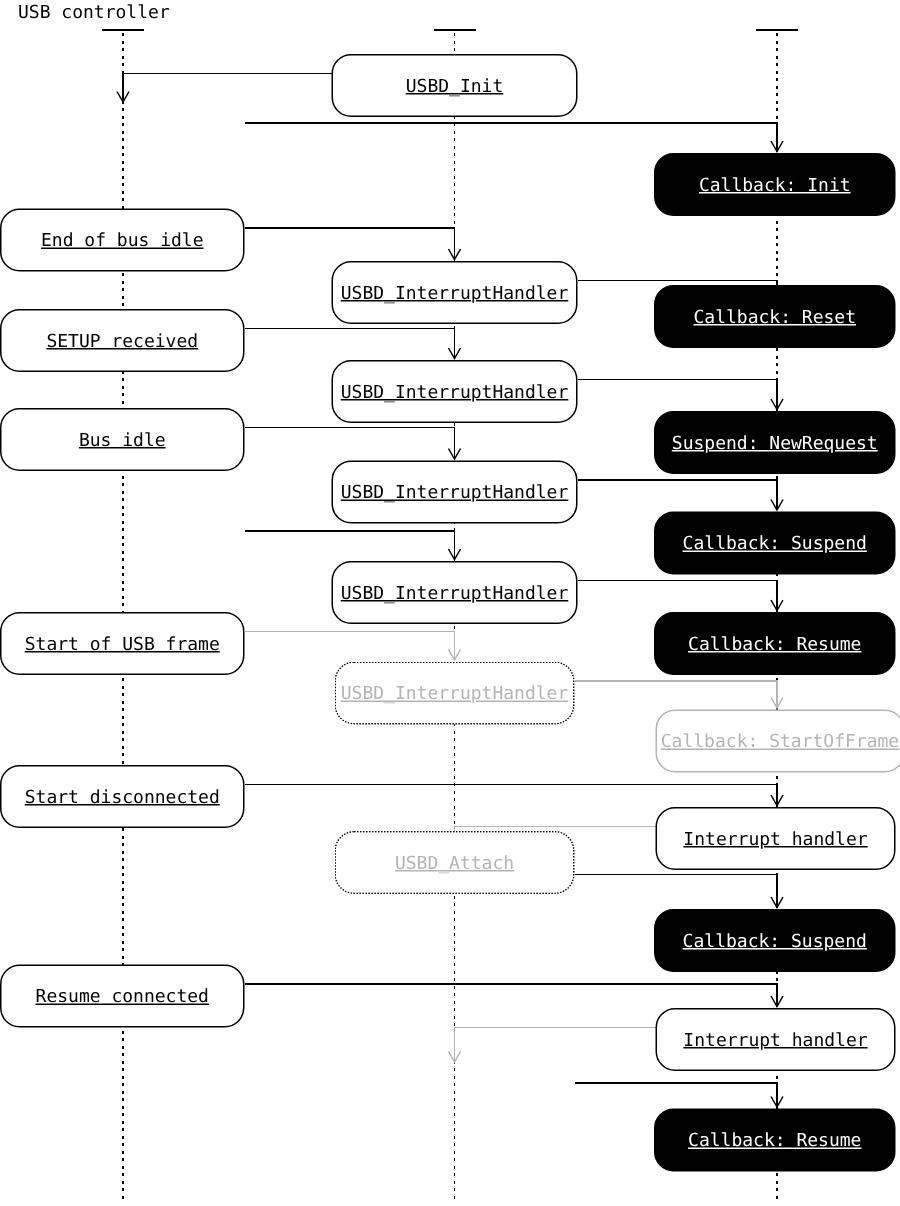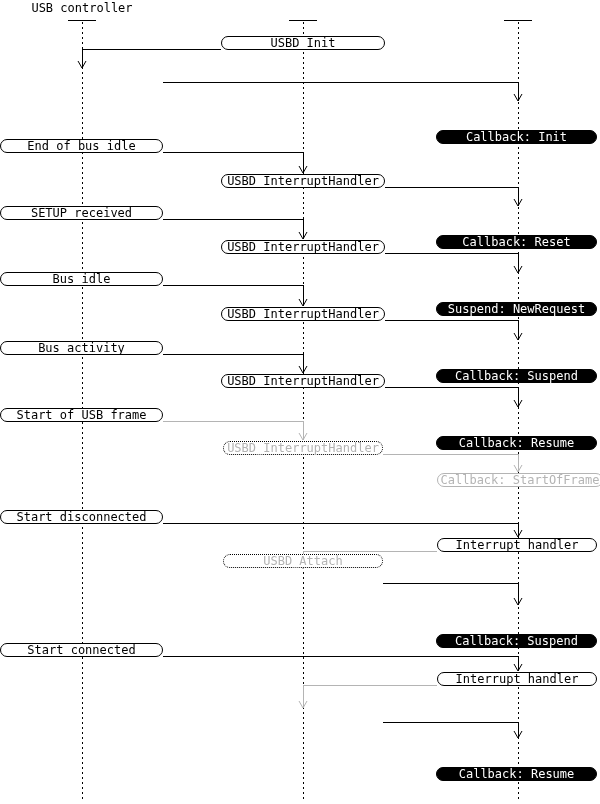--- a/index.html
+++ b/index.html
@@ -2,31 +2,31 @@
 <html style="--inactive: #b4b4b4;"><head>
 <meta charset="utf-8">
 <style>
   html,body{margin:0;padding:0;background:#fff;}
   .stage{
     position:relative;width:600px;height:804px;background:#fff;
     font-family:"DejaVu Sans Mono","Liberation Mono",monospace;
     overflow:hidden;
   }
   .hdr{
-    position:absolute;top:1px;width:140px;text-align:center;
+    position:absolute;top:1px;width:140px;text-align:left;
     font-size:12px;color:#000;white-space:nowrap;
   }
   .wires{position:absolute;left:0;top:0;z-index:0;}
   .pill{
-    position:absolute;box-sizing:border-box;height:14px;z-index:1;
+    position:absolute;box-sizing:border-box;height:42px;z-index:1;
     border:1px solid #000;border-radius:13px;background:#fff;
     display:flex;align-items:center;justify-content:center;
-    font-size:12px;line-height:1;white-space:nowrap;color:#000;
+    font-size:12px;line-height:1;white-space:nowrap;color:#000;text-decoration:underline;
   }
-  .pill.cb{background:#000;color:#fff;border-color:#000;margin-top:28px;}
+  .pill.cb{background:#000;color:#fff;border-color:#000;}
   .pill.dotted{border-style:dotted;color:var(--inactive,#b4b4b4);}
   .pill.graycb{border-color:var(--inactive,#b4b4b4);color:var(--inactive,#b4b4b4);}
 </style>
 </head>
 <body>
 
 <div class="stage">
 
   <svg id="wires" class="wires" width="600" height="804" viewBox="0 0 600 804" shape-rendering="crispEdges">
       <line x1="82" y1="22" x2="82" y2="800" stroke="#000000" stroke-width="1" stroke-dasharray="2,3"></line>
@@ -73,40 +73,39 @@
       <path d="M514,731 L518,738 L522,731" fill="none" stroke="#000000" stroke-width="1" shape-rendering="auto"></path>
     </svg>
 
   <div class="hdr" style="left:12px">USB controller</div>
 
   <div class="pill" style="left:221px;top:36px;width:164px">USBD_Init</div>
   <div class="pill cb" style="left:436px;top:102px;width:161px">Callback: Init</div>
 
   <div class="pill" style="left:0px;top:139px;width:163px">End of bus idle</div>
   <div class="pill" style="left:221px;top:174px;width:164px">USBD_InterruptHandler</div>
-  <div class="pill cb" style="left:436px;top:207px;width:161px">Callback: Reset</div>
+  <div class="pill cb" style="left:436px;top:190px;width:161px">Callback: Reset</div>
 
   <div class="pill" style="left:0px;top:206px;width:163px">SETUP received</div>
   <div class="pill" style="left:221px;top:240px;width:164px">USBD_InterruptHandler</div>
   <div class="pill cb" style="left:436px;top:274px;width:161px">Suspend: NewRequest</div>
 
   <div class="pill" style="left:0px;top:272px;width:163px">Bus idle</div>
   <div class="pill" style="left:221px;top:307px;width:164px">USBD_InterruptHandler</div>
   <div class="pill cb" style="left:436px;top:341px;width:161px">Callback: Suspend</div>
 
-  <div class="pill" style="left:0px;top:341px;width:163px">Bus activity</div>
   <div class="pill" style="left:221px;top:374px;width:164px">USBD_InterruptHandler</div>
   <div class="pill cb" style="left:436px;top:408px;width:161px">Callback: Resume</div>
 
   <div class="pill" style="left:0px;top:408px;width:163px">Start of USB frame</div>
   <div class="pill dotted" style="left:223px;top:441px;width:160px">USBD_InterruptHandler</div>
   <div class="pill graycb" style="left:437px;top:473px;width:166px">Callback: StartOfFrame</div>
 
   <div class="pill" style="left:0px;top:510px;width:163px">Start disconnected</div>
   <div class="pill" style="left:437px;top:538px;width:160px">Interrupt handler</div>
   <div class="pill dotted" style="left:223px;top:554px;width:160px">USBD_Attach</div>
   <div class="pill cb" style="left:436px;top:606px;width:161px">Callback: Suspend</div>
 
-  <div class="pill" style="left:0px;top:643px;width:163px">Start connected</div>
+  <div class="pill" style="left:0px;top:643px;width:163px">Resume connected</div>
   <div class="pill" style="left:437px;top:672px;width:160px">Interrupt handler</div>
   <div class="pill cb" style="left:436px;top:739px;width:161px">Callback: Resume</div>
 
 </div>
 
 </body></html>

